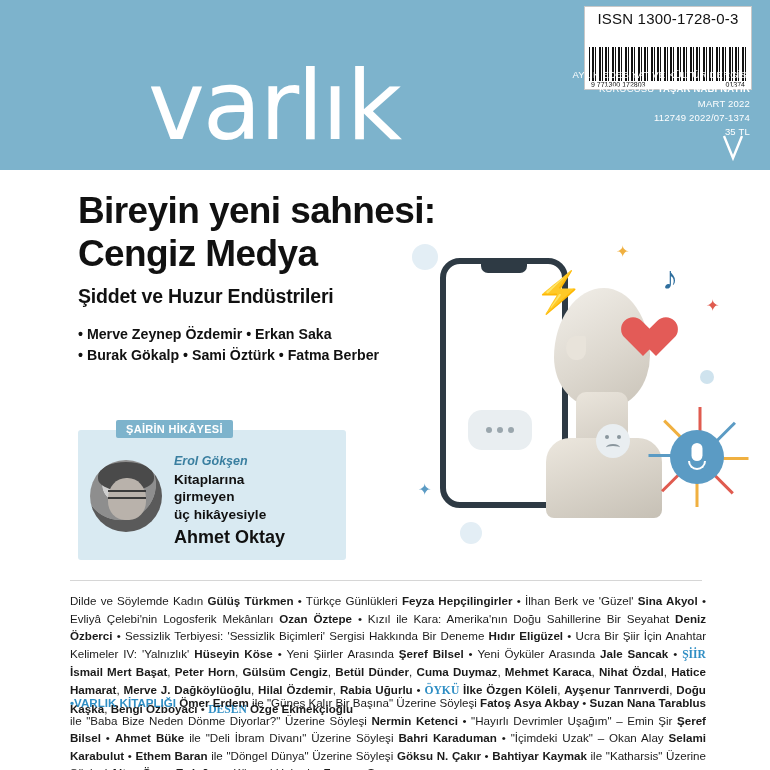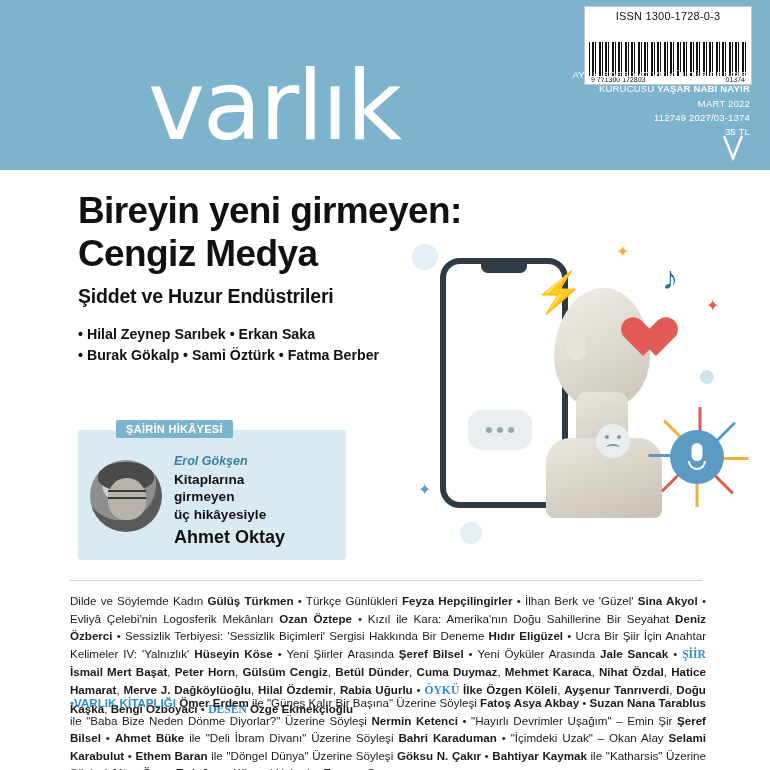--- a/index.html
+++ b/index.html
@@ -31,21 +31,21 @@
 
   
   .isbn-box {
     position: absolute; right: 18px; top: 6px;
     width: 168px;
     background: #ffffff;
     border: 1px solid #c8c8c8;
     padding: 3px 4px 1px 4px;
   }
   .isbn-text {
-    font-size: 11px; text-align: center; color: #111;
+    font-size: 15px; text-align: center; color: #111;
     font-family: "Liberation Sans", sans-serif; letter-spacing: .2px;
     margin-bottom: 20px;
   }
   .barcode {
     height: 34px; width: 100%;
     background-image: repeating-linear-gradient(to right,
       #111 0 1px, #fff 1px 3px, #111 3px 5px, #fff 5px 6px,
       #111 6px 7px, #fff 7px 10px, #111 10px 12px, #fff 12px 13px);
   }
   .barcode-digits {
@@ -268,38 +268,38 @@
         <div class="barcode-digits">
           <span>9 771300 172803</span>
           <span>01374</span>
         </div>
       </div>
 
       <div class="imprint">
         <div>AYLIK EDEBİYAT VE KÜLTÜR DERGİSİ</div>
         <div>KURUCUSU <b>YAŞAR NABİ NAYIR</b></div>
         <div>MART 2022</div>
-        <div>112749 2027/03-1374</div>
+        <div>112749 2022/07-1374</div>
         <div>35 TL</div>
       </div>
 
       <svg class="logo-mark" viewBox="0 0 26 30">
         <path d="M4 4 L13 26 L22 4" fill="none" stroke="#ffffff" stroke-width="2.4"></path>
       </svg>
     </div>
   </div>
 
   <div class="headline">
     <h1>
-      <span>Bireyin yeni girmeyen:</span><br>
+      <span>Bireyin yeni sahnesi:</span><br>
       <span>Cengiz Medya</span>
     </h1>
     <div class="subhead">Şiddet ve Huzur Endüstrileri</div>
     <div class="authors">
-      <div>• Hilal Zeynep Sarıbek • Erkan Saka</div>
+      <div>• Merve Zeynep Özdemir • Erkan Saka</div>
       <div>• Burak Gökalp • Sami Öztürk • Fatma Berber</div>
     </div>
   </div>
 
   <div class="poet-box">
     <div class="poet-title">ŞAİRİN HİKÂYESİ</div>
     <div class="poet-photo">
       <div class="hair"></div>
       <div class="face"></div>
       <div class="glasses"></div>

